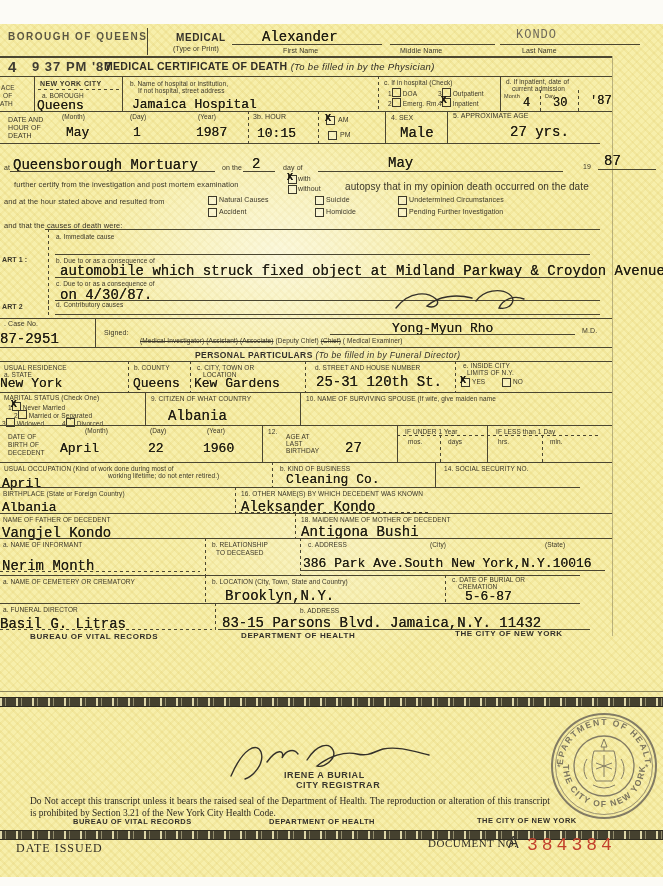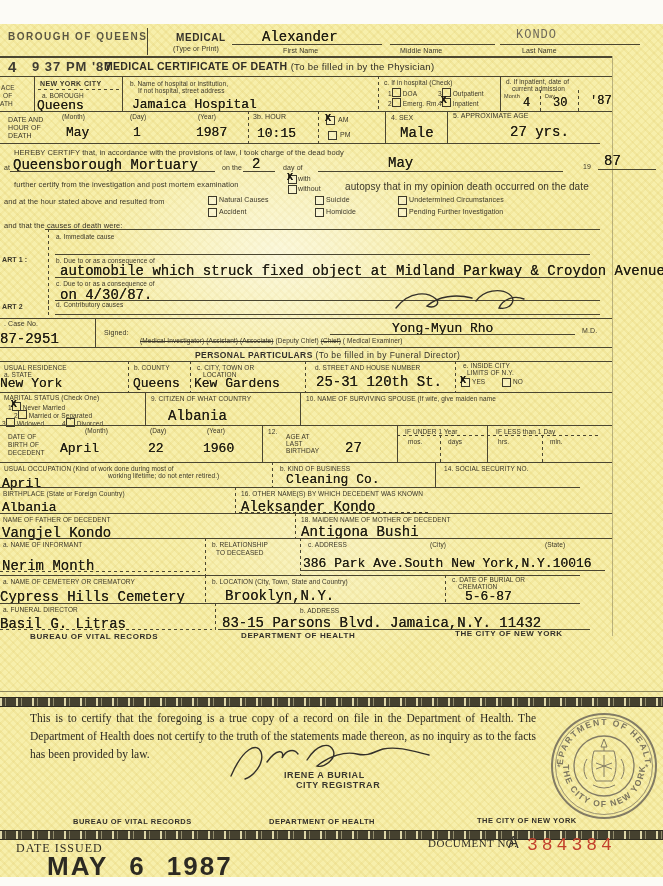--- a/index.html
+++ b/index.html
@@ -8,21 +8,21 @@
   #paper{position:absolute;left:0;top:24px;width:663px;height:853px;background-color:#f7efab;
     background-image:
       radial-gradient(ellipse 270px 180px at 42% 27%,rgba(255,255,255,.6),rgba(255,255,255,0) 72%),
       radial-gradient(ellipse 220px 160px at 50% 62%,rgba(255,255,255,.28),rgba(255,255,255,0) 70%),
       repeating-linear-gradient(45deg,rgba(226,206,112,.26) 0 2px,rgba(0,0,0,0) 2px 6px),
       repeating-linear-gradient(-45deg,rgba(226,206,112,.2) 0 2px,rgba(0,0,0,0) 2px 6px)}
   .a{position:absolute;white-space:nowrap}
   .lb{position:absolute;white-space:nowrap;font:6.5px/1.25 "Liberation Sans",sans-serif;color:#3a3629;letter-spacing:.1px}
   .lb7{font-size:7px}
   .lbb{font-weight:700}
-  .it{}
+  .it{font-style:italic}
   .ty{position:absolute;white-space:nowrap;font-family:"Liberation Mono","DejaVu Sans Mono",monospace;
       color:#211e14;text-shadow:0 0 .4px #211e14}.s12{font-size:12px}.s13{font-size:13px}.s14{font-size:14px}
   .faded{color:#6e695a;text-shadow:none}
   .hl{position:absolute;height:1px;background:#4a4631}
   .vl{position:absolute;width:1px;background:#4a4631}
   .dashh{background:repeating-linear-gradient(90deg,#4a4631 0 3px,rgba(0,0,0,0) 3px 6px)}
   .dashv{background:repeating-linear-gradient(180deg,#4a4631 0 3px,rgba(0,0,0,0) 3px 6px)}
   .cb{position:absolute;width:7px;height:7px;border:1px solid #3c392b;background:rgba(255,255,255,.25)}
   .cbi{display:inline-block;position:relative;width:7px;height:7px;border:1px solid #3c392b;margin:0 2px -1px 0}
   .mk{position:absolute;left:-2px;top:-4px;font:700 10px "Liberation Mono",monospace;color:#1e1b12;font-style:normal;text-shadow:0 0 .4px #1e1b12}
@@ -112,21 +112,20 @@
     </div>
   <div class="lb lb7" style="left:340px;top:131px">PM</div>
   <div class="vl" style="left:385px;top:111px;height:32px"></div>
   <div class="lb lb7" style="left:391px;top:114px">4. SEX</div>
   <div class="ty s14" style="left:400px;top:125px">Male</div>
   <div class="vl" style="left:447px;top:111px;height:32px"></div>
   <div class="lb lb7" style="left:453px;top:112px">5. APPROXIMATE AGE</div>
   <div class="ty s14" style="left:510px;top:124px">27 yrs.</div>
   <div class="hl" style="left:0;top:143px;width:600px"></div>
 
-  <div class="lb" style="left:14px;top:148px;font-size:7.5px">HEREBY CERTIFY that, in accordance with the provisions of law, I took charge of the dead body</div>
   <div class="lb lb7" style="left:4px;top:164px">at</div>
   <div class="ty s14" style="left:13px;top:157px">Queensborough Mortuary</div>
   <div class="hl" style="left:10px;top:171px;width:205px"></div>
   <div class="lb lb7" style="left:222px;top:164px">on the</div>
   <div class="ty s14" style="left:252px;top:156px">2</div>
   <div class="hl" style="left:243px;top:171px;width:32px"></div>
   <div class="lb lb7" style="left:283px;top:164px">day of</div>
   <div class="ty s14" style="left:388px;top:155px">May</div>
   <div class="hl" style="left:318px;top:171px;width:245px"></div>
   <div class="lb lb7" style="left:583px;top:163px">19</div>
@@ -311,21 +310,20 @@
   <div class="lb" style="left:216px;top:549px">TO DECEASED</div>
   <div class="vl dashv" style="left:300px;top:538px;height:37px"></div>
   <div class="lb" style="left:308px;top:541px">c. ADDRESS</div>
   <div class="lb" style="left:430px;top:541px">(City)</div>
   <div class="lb" style="left:545px;top:541px">(State)</div>
   <div class="ty s13" style="left:303px;top:556px">386 Park Ave.South New York,N.Y.10016</div>
   <div class="hl" style="left:300px;top:570px;width:305px"></div>
   <div class="hl" style="left:0;top:575px;width:580px"></div>
 
   <div class="lb" style="left:3px;top:578px">a. NAME OF CEMETERY OR CREMATORY</div>
-  <div class="ty s14" style="left:0;top:589px">Cypress Hills Cemetery</div>
   <div class="vl dashv" style="left:205px;top:575px;height:28px"></div>
   <div class="lb" style="left:212px;top:578px">b. LOCATION (City, Town, State and Country)</div>
   <div class="ty s14" style="left:225px;top:588px">Brooklyn,N.Y.</div>
   <div class="vl dashv" style="left:445px;top:575px;height:28px"></div>
   <div class="lb" style="left:452px;top:576px">c. DATE OF BURIAL OR</div>
   <div class="lb" style="left:458px;top:583px">CREMATION</div>
   <div class="ty s13" style="left:465px;top:589px">5-6-87</div>
   <div class="hl" style="left:0;top:603px;width:580px"></div>
 
   <div class="lb" style="left:3px;top:606px">a. FUNERAL DIRECTOR</div>
@@ -337,28 +335,28 @@
   <div class="hl" style="left:218px;top:629px;width:372px"></div>
 
   <div class="a" style="left:30px;top:632px;font-weight:700;font-size:8px;letter-spacing:.6px;color:#33302a">BUREAU OF VITAL RECORDS</div>
   <div class="a" style="left:241px;top:631px;font-weight:700;font-size:8px;letter-spacing:.6px;color:#33302a">DEPARTMENT OF HEALTH</div>
   <div class="a" style="left:455px;top:629px;font-weight:700;font-size:8px;letter-spacing:.6px;color:#33302a">THE CITY OF NEW YORK</div>
   <div class="vl" style="left:612px;top:56px;height:580px;opacity:.35"></div>
 
   <div class="hl" style="left:0;top:691px;width:663px;opacity:.6"></div>
   <div class="band" style="top:697px"></div>
 
-  <div class="a sf" style="left:30px;top:710px;width:506px;font-size:11.5px;line-height:1.55;text-align:justify;white-space:normal">This is to certify that the foregoing is a true copy of a record on file in the Department of Health. The Department of Health does not certify to the truth of the statements made thereon, as no inquiry as to the facts has been provided by law.</div>
 
   <svg width="210" height="42" style="left:225px;top:738px" viewBox="0 0 210 42">
     <path class="sig" d="M6 38 C 18 10, 32 4, 36 14 C 40 26, 28 38, 20 41 M42 24 C 52 10, 60 12, 57 20 C 61 12, 69 10, 73 16 M82 22 C 92 6, 104 4, 108 12 C 112 20, 100 30, 92 28 C 104 18, 120 13, 132 16 C 144 19, 150 13, 158 11 C 172 8, 188 13, 204 17"></path>
   </svg>
   <div class="a" style="left:284px;top:770px;font-weight:700;font-size:9px;letter-spacing:.6px;color:#3a372e">IRENE A BURIAL</div>
   <div class="a" style="left:296px;top:780px;font-weight:700;font-size:9px;letter-spacing:.6px;color:#3a372e">CITY REGISTRAR</div>
 
+  <div class="a sf" style="left:30px;top:795px;width:520px;font-size:9.5px;line-height:1.3;text-align:justify;white-space:normal">Do Not accept this transcript unless it bears the raised seal of the Department of Health. The reproduction or alteration of this transcript is prohibited by Section 3.21 of the New York City Health Code.</div>
 
   <svg width="110" height="110" style="left:549px;top:711px;opacity:.9" viewBox="0 0 110 110">
     <g stroke="#76705f" fill="none">
       <circle cx="55" cy="55" r="52" stroke-width="2"></circle>
       <circle cx="55" cy="55" r="48.5" stroke-width="0.8"></circle>
       <circle cx="55" cy="55" r="30" stroke-width="1.3"></circle>
     </g>
     <defs>
       <path id="arcTop" d="M 14 55 A 41 41 0 0 1 96 55"></path>
       <path id="arcBot" d="M 14 55 A 41 41 0 0 0 96 55"></path>
@@ -382,17 +380,16 @@
     </g>
   </svg>
 
   <div class="a" style="left:73px;top:817px;font-weight:700;font-size:7.5px;letter-spacing:.5px;color:#33302a">BUREAU OF VITAL RECORDS</div>
   <div class="a" style="left:269px;top:817px;font-weight:700;font-size:7.5px;letter-spacing:.5px;color:#33302a">DEPARTMENT OF HEALTH</div>
   <div class="a" style="left:477px;top:816px;font-weight:700;font-size:7.5px;letter-spacing:.5px;color:#33302a">THE CITY OF NEW YORK</div>
 
   <div class="band" style="top:830px"></div>
 
   <div class="a sf" style="left:16px;top:841px;font-size:12px;letter-spacing:1px;color:#2f2c25">DATE ISSUED</div>
-  <div class="a stamp" style="left:47px;top:851px;font-size:26px;letter-spacing:2px;word-spacing:12px;color:#2c2a23">MAY 6 1987</div>
   <div class="a sf" style="left:428px;top:837px;font-size:11px;letter-spacing:.5px;color:#2f2c25">DOCUMENT NO.</div>
   <div class="a" style="left:508px;top:834px;font-size:16px;font-weight:400;color:#3a372e">A</div>
   <div class="ty" style="left:527px;top:835px;font-size:18px;letter-spacing:4px;color:#c2402c;text-shadow:none">384384</div>
 </div>
 
 </body></html>

